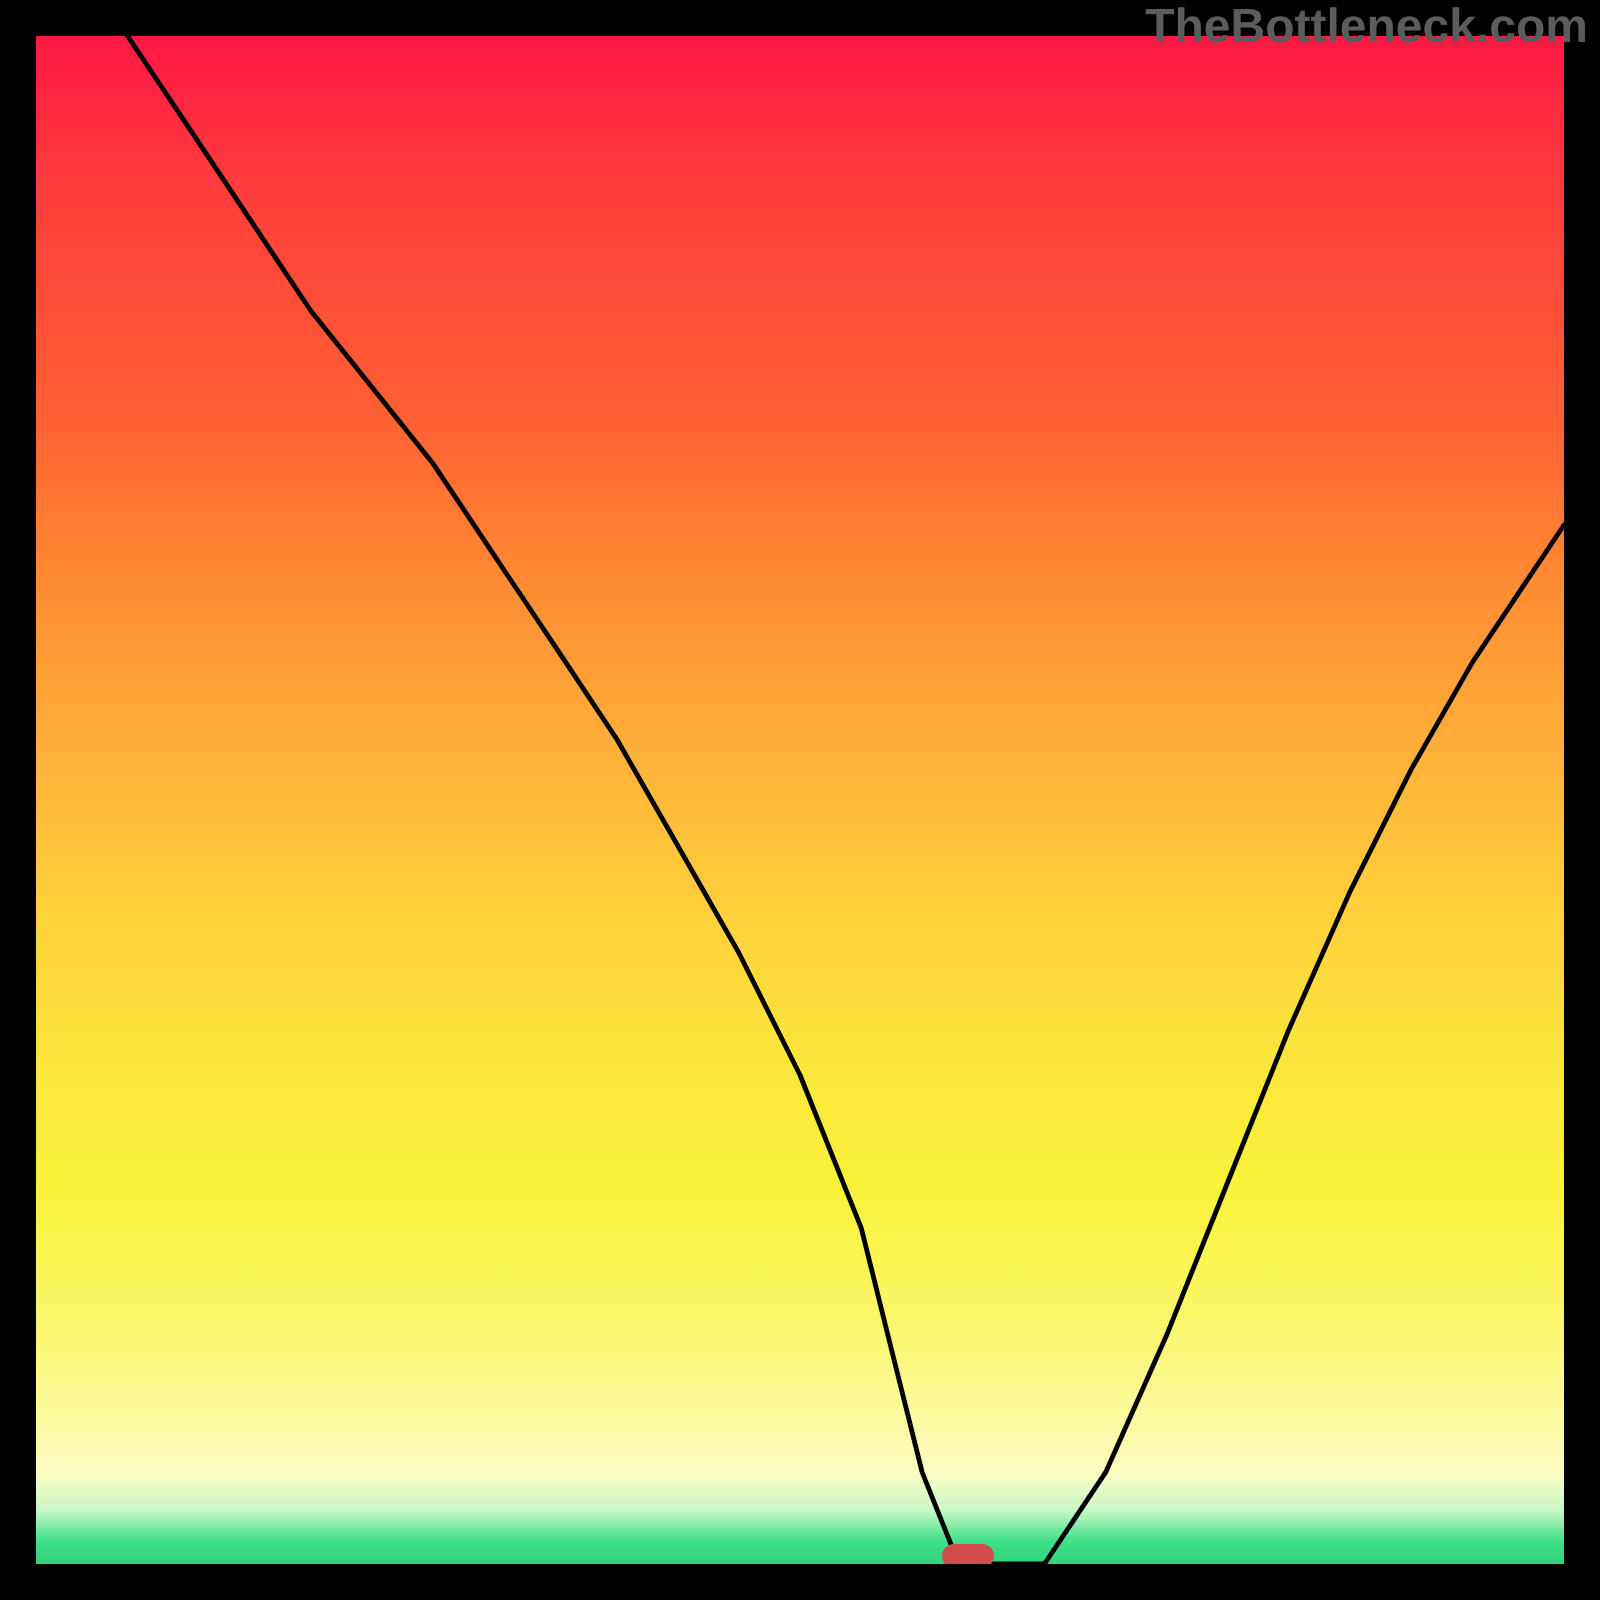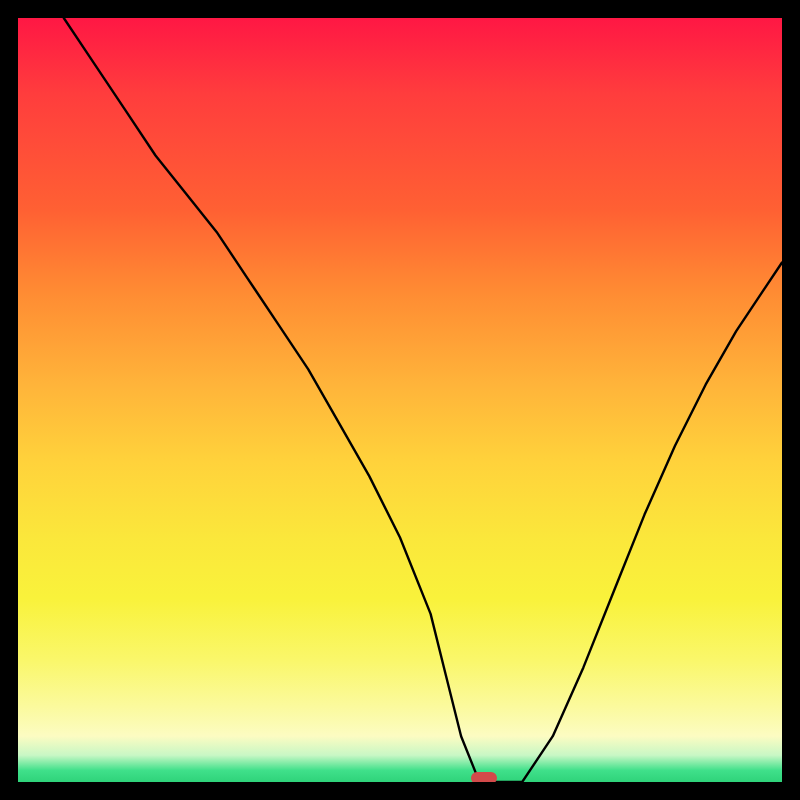--- a/index.html
+++ b/index.html
@@ -75,13 +75,14 @@
 </head>
 <body>
 
 <div class="frame">
   <div class="plot">
     <svg class="curve" viewBox="0 0 764 764" preserveAspectRatio="none">
       <path id="curve-path" class="line" d="M45.8 0.0 L76.4 45.8 L107.0 91.7 L137.5 137.5 L168.1 175.7 L198.6 213.9 L229.2 259.8 L259.8 305.6 L290.3 351.4 L320.9 404.9 L351.4 458.4 L382.0 519.5 L412.6 595.9 L427.8 657.0 L443.1 718.2 L458.4 756.4 L473.7 764.0 L504.2 764.0 L534.8 718.2 L565.4 649.4 L595.9 573.0 L626.5 496.6 L657.0 427.8 L687.6 366.7 L718.2 313.2 L748.7 267.4 L764.0 244.5"></path>
       <rect id="marker-rect" class="marker" x="453.0" y="754.0" width="26" height="12" rx="6" ry="6"></rect>
     </svg>
   </div>
+  <div class="watermark">TheBottleneck.com</div>
 </div>
 
 </body></html>

